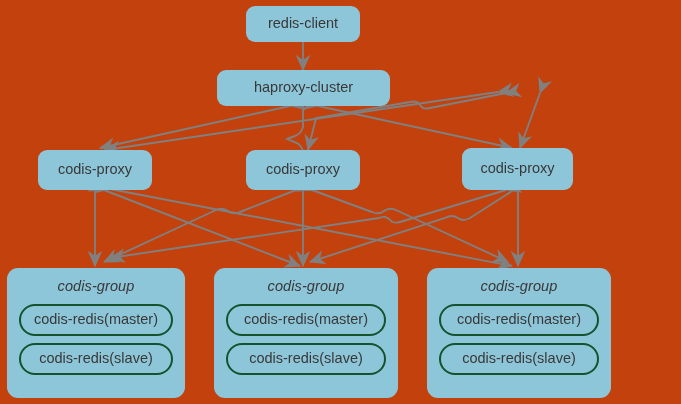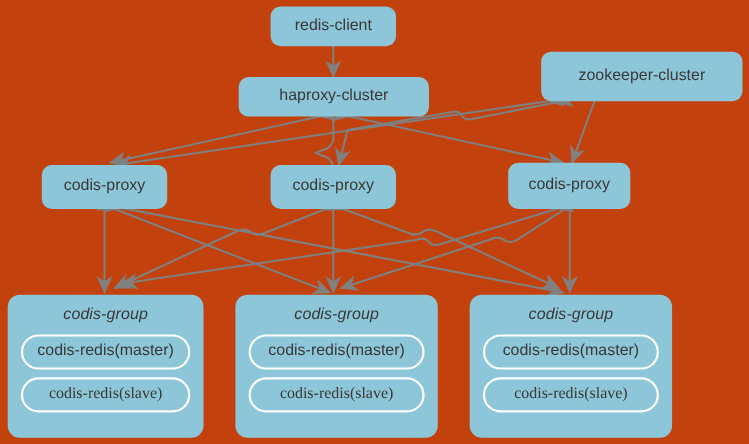--- a/index.html
+++ b/index.html
@@ -48,30 +48,30 @@
     text-align:center;
     padding-top:11px;
     padding-bottom:2px;
     letter-spacing:0.1px;
     font-style:italic;
   }
   .sub{
     box-sizing:border-box;
     margin:7px 12px 0 12px;
     height:32px;
-    border:2px solid #ffffff;
+    border:2px solid #14532d;
     border-radius:16px;
     background:#8ec6d9;
     color:#383838;
     font-size:14.5px;
     display:flex;
     align-items:center;
     justify-content:center;
   }
-  .sub:last-child{margin-bottom:8px;font-family:Liberation Serif, serif;}
+  .sub:last-child{margin-bottom:8px;}
 </style>
 </head>
 <body>
 
 <div id="canvas">
 
   <svg id="edges" viewBox="0 0 681 404" width="681" height="404">
     <defs>
       <marker id="ah" markerWidth="9" markerHeight="9" refX="8" refY="4.5" orient="auto" markerUnits="strokeWidth">
         <path d="M0,0.6 L8.6,4.5 L0,8.4 L2.6,4.5 Z" fill="#808080"></path>
@@ -109,23 +109,20 @@
   </svg>
 
   <div class="node plain" style="left:246px; top:6px; width:114px; height:36px;">
     <span>redis-client</span>
   </div>
 
   <div class="node plain" style="left:217px; top:70px; width:173px; height:36px;">
     <span>haproxy-cluster</span>
   </div>
 
-  <div class="node plain" style="left:492px; top:47px; width:183px; height:45px;">
-    <span>zookeeper-cluster</span>
-  </div>
 
   <div class="node plain" style="left:38px; top:150px; width:114px; height:40px;">
     <span>codis-proxy</span>
   </div>
 
   <div class="node plain" style="left:246px; top:150px; width:114px; height:40px;">
     <span>codis-proxy</span>
   </div>
 
   <div class="node plain" style="left:462px; top:148px; width:111px; height:42px;">

